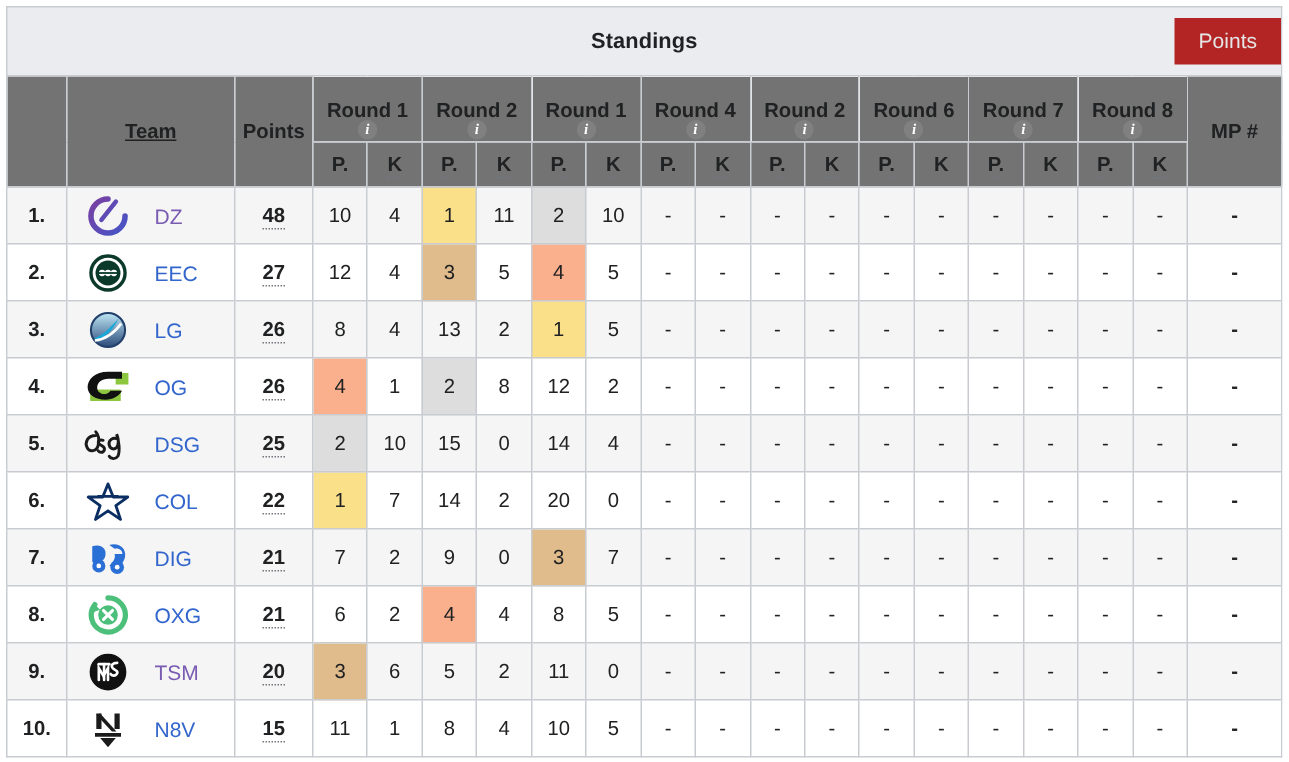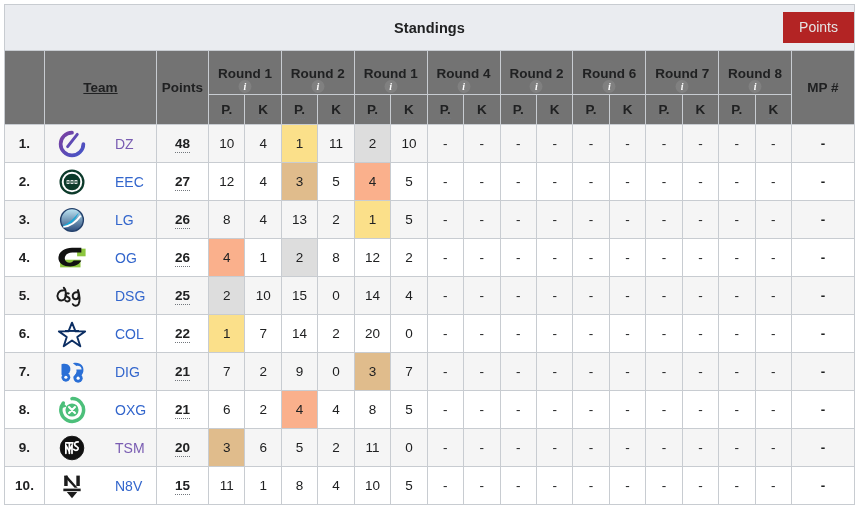--- a/index.html
+++ b/index.html
@@ -110,21 +110,21 @@
   td.rank  { font-weight: bold; font-size: 13.5px; }
   td.team  { text-align: left; padding: 0; }
   td.total { font-weight: bold; font-size: 13.5px; }
   td.total span { border-bottom: 1px dotted #72777d; padding-bottom: 1px; }
   td.mp    { font-weight: bold; }
 
   .team-inner {
     display: flex;
     align-items: center;
     justify-content: flex-start;
-    gap: 12px;
+    gap: 0px;
     height: 100%;
     padding-left: 4px;
   }
   .logo {
     width: 46px;
     height: 30px;
     display: flex;
     align-items: center;
     justify-content: center;
     flex: 0 0 46px;

